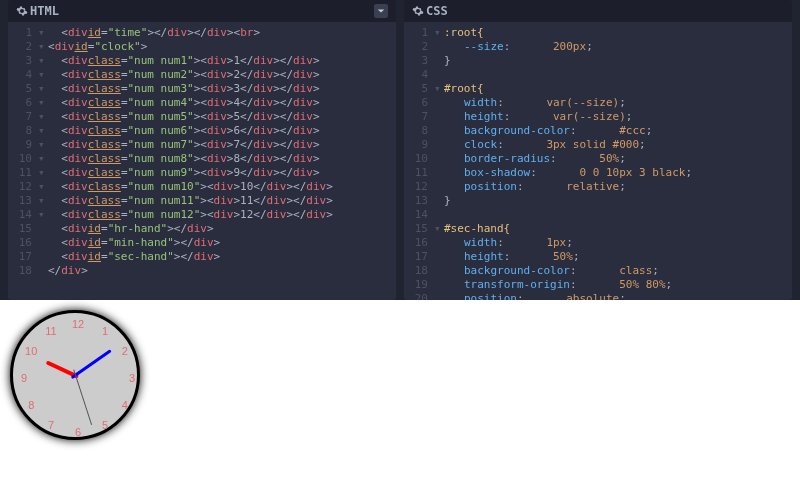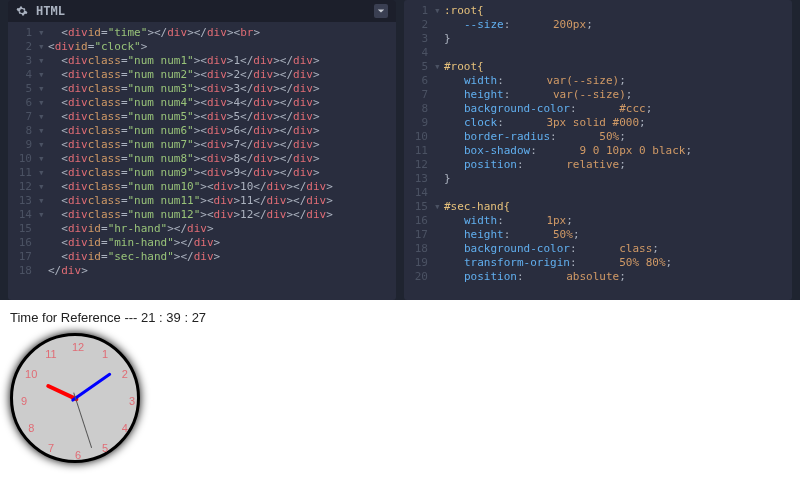--- a/index.html
+++ b/index.html
@@ -1,30 +1,30 @@
 <!DOCTYPE html>
 <html><head>
 <meta charset="utf-8">
 <style>
   * { box-sizing: border-box; margin: 0; padding: 0; }
   body { font-family: Consolas, monospace; font-size: 11px; background: #fff; width: 800px; height: 500px; overflow: hidden; }
   .editors { display: flex; gap: 8px; padding: 0 8px; background: #1f2430; height: 300px; }
   .panel { flex: 1; display: flex; flex-direction: column; background: #292d3e; border-radius: 3px; overflow: hidden; min-width: 0; }
-  .panel-header { display: flex; align-items: center; gap: 8px; background: #1c1f2b; color: #aab2c0; padding: 4px 8px; font-size: 12px; font-weight: bold; }
+  .panel-header { display: flex; align-items: center; gap: 2px; background: #1c1f2b; color: #aab2c0; padding: 4px 8px; font-size: 12px; font-weight: bold; }
   .gear { width: 12px; height: 12px; display: inline-flex; align-items: center; justify-content: center; }
   .gear svg { width: 12px; height: 12px; fill: #aab2c0; }
   .chev { width: 14px; height: 14px; margin-left: auto; background: #3a3f52; border-radius: 2px; display: flex; align-items: center; justify-content: center; }
   .chev svg { width: 8px; height: 8px; fill: #c8ccd4; }
   .code { flex: 1; overflow: auto; padding: 4px 0; line-height: 14px; font-size: 11px; }
   .line { display: flex; white-space: pre; }
   .gutter { width: 30px; text-align: right; color: #4b5263; padding-right: 6px; user-select: none; flex-shrink: 0; }
   .fold { width: 10px; color: #4b5263; flex-shrink: 0; }
   .txt { color: #abb2bf; }
   .tag { color: #e06c75; }
-  .attr { color: #d19a66; }
+  .attr { color: #d19a66; text-decoration: underline; }
   .str { color: #98c379; }
   .punct { color: #abb2bf; }
   .sel { color: #e5c07b; }
   .prop { color: #61afef; margin-left: 20px; }
   .val { color: #d19a66; margin-left: 36px; }
 
   .output { padding: 10px; background: #fff; font-family: Arial, sans-serif; font-size: 13px; color: #222; }
   .ref { margin-bottom: 8px; }
   .clock {
     width: 130px; height: 130px; background: #ccc; border: 3px solid #000;
@@ -71,52 +71,54 @@
         <div class="line"><span class="gutter">13</span><span class="fold">▾</span><span>  </span><span class="punct">&lt;</span><span class="tag">div</span> <span class="attr">class</span><span class="punct">=</span><span class="str">"num num11"</span><span class="punct">&gt;&lt;</span><span class="tag">div</span><span class="punct">&gt;</span><span class="txt">11</span><span class="punct">&lt;/</span><span class="tag">div</span><span class="punct">&gt;&lt;/</span><span class="tag">div</span><span class="punct">&gt;</span></div>
         <div class="line"><span class="gutter">14</span><span class="fold">▾</span><span>  </span><span class="punct">&lt;</span><span class="tag">div</span> <span class="attr">class</span><span class="punct">=</span><span class="str">"num num12"</span><span class="punct">&gt;&lt;</span><span class="tag">div</span><span class="punct">&gt;</span><span class="txt">12</span><span class="punct">&lt;/</span><span class="tag">div</span><span class="punct">&gt;&lt;/</span><span class="tag">div</span><span class="punct">&gt;</span></div>
         <div class="line"><span class="gutter">15</span><span class="fold"> </span><span>  </span><span class="punct">&lt;</span><span class="tag">div</span> <span class="attr">id</span><span class="punct">=</span><span class="str">"hr-hand"</span><span class="punct">&gt;&lt;/</span><span class="tag">div</span><span class="punct">&gt;</span></div>
         <div class="line"><span class="gutter">16</span><span class="fold"> </span><span>  </span><span class="punct">&lt;</span><span class="tag">div</span> <span class="attr">id</span><span class="punct">=</span><span class="str">"min-hand"</span><span class="punct">&gt;&lt;/</span><span class="tag">div</span><span class="punct">&gt;</span></div>
         <div class="line"><span class="gutter">17</span><span class="fold"> </span><span>  </span><span class="punct">&lt;</span><span class="tag">div</span> <span class="attr">id</span><span class="punct">=</span><span class="str">"sec-hand"</span><span class="punct">&gt;&lt;/</span><span class="tag">div</span><span class="punct">&gt;</span></div>
         <div class="line"><span class="gutter">18</span><span class="fold"> </span><span></span><span class="punct">&lt;/</span><span class="tag">div</span><span class="punct">&gt;</span></div>
       </div>
   </div>
 
   <div class="panel">
+    <div class="panel-header">
+      <span class="gear">
+          <svg viewBox="0 0 24 24">
+            <path d="M12 8a4 4 0 100 8 4 4 0 000-8zm9 4a7 7 0 01-.1 1.2l2 1.6-2 3.4-2.4-.8a7 7 0 01-2 1.2l-.4 2.4h-4l-.4-2.4a7 7 0 01-2-1.2l-2.4.8-2-3.4 2-1.6A7 7 0 013 12a7 7 0 01.1-1.2l-2-1.6 2-3.4 2.4.8a7 7 0 012-1.2L8 3h4l.4 2.4a7 7 0 012 1.2l2.4-.8 2 3.4-2 1.6A7 7 0 0121 12z"></path>
+          </svg>
+        </span>
+      <span>CSS</span>
+    </div>
     <div class="code" id="css-code">
         <div class="line"><span class="gutter">1</span><span class="fold">▾</span><span class="sel">:root{</span></div>
         <div class="line"><span class="gutter">2</span><span class="fold"> </span>    <span class="prop">--size</span><span class="punct">: </span><span class="val">200px</span><span class="punct">;</span></div>
         <div class="line"><span class="gutter">3</span><span class="fold"> </span><span class="punct">}</span></div>
         <div class="line"><span class="gutter">4</span><span class="fold"> </span></div>
         <div class="line"><span class="gutter">5</span><span class="fold">▾</span><span class="sel">#root{</span></div>
         <div class="line"><span class="gutter">6</span><span class="fold"> </span>    <span class="prop">width</span><span class="punct">: </span><span class="val">var(--size)</span><span class="punct">;</span></div>
         <div class="line"><span class="gutter">7</span><span class="fold"> </span>    <span class="prop">height</span><span class="punct">: </span><span class="val">var(--size)</span><span class="punct">;</span></div>
         <div class="line"><span class="gutter">8</span><span class="fold"> </span>    <span class="prop">background-color</span><span class="punct">: </span><span class="val">#ccc</span><span class="punct">;</span></div>
         <div class="line"><span class="gutter">9</span><span class="fold"> </span>    <span class="prop">clock</span><span class="punct">: </span><span class="val">3px solid #000</span><span class="punct">;</span></div>
         <div class="line"><span class="gutter">10</span><span class="fold"> </span>    <span class="prop">border-radius</span><span class="punct">: </span><span class="val">50%</span><span class="punct">;</span></div>
-        <div class="line"><span class="gutter">11</span><span class="fold"> </span>    <span class="prop">box-shadow</span><span class="punct">: </span><span class="val">9 0 10px 0 black</span><span class="punct">;</span></div>
+        <div class="line"><span class="gutter">11</span><span class="fold"> </span>    <span class="prop">box-shadow</span><span class="punct">: </span><span class="val">0 0 10px 3 black</span><span class="punct">;</span></div>
         <div class="line"><span class="gutter">12</span><span class="fold"> </span>    <span class="prop">position</span><span class="punct">: </span><span class="val">relative</span><span class="punct">;</span></div>
         <div class="line"><span class="gutter">13</span><span class="fold"> </span><span class="punct">}</span></div>
         <div class="line"><span class="gutter">14</span><span class="fold"> </span></div>
         <div class="line"><span class="gutter">15</span><span class="fold">▾</span><span class="sel">#sec-hand{</span></div>
         <div class="line"><span class="gutter">16</span><span class="fold"> </span>    <span class="prop">width</span><span class="punct">: </span><span class="val">1px</span><span class="punct">;</span></div>
         <div class="line"><span class="gutter">17</span><span class="fold"> </span>    <span class="prop">height</span><span class="punct">: </span><span class="val">50%</span><span class="punct">;</span></div>
         <div class="line"><span class="gutter">18</span><span class="fold"> </span>    <span class="prop">background-color</span><span class="punct">: </span><span class="val">class</span><span class="punct">;</span></div>
         <div class="line"><span class="gutter">19</span><span class="fold"> </span>    <span class="prop">transform-origin</span><span class="punct">: </span><span class="val">50% 80%</span><span class="punct">;</span></div>
         <div class="line"><span class="gutter">20</span><span class="fold"> </span>    <span class="prop">position</span><span class="punct">: </span><span class="val">absolute</span><span class="punct">;</span></div>
       </div>
   </div>
 </div>
 
 <div class="output">
-  <div class="ref">
-    <span>Time for Reference ---</span>
-    <span>21</span> :
-    <span>39</span> :
-    <span>27</span>
-  </div>
   <div class="clock" id="clock-face">
     <div class="hand hr" id="hr-hand" style="transform: rotate(-65deg);"></div>
     <div class="hand min" id="min-hand" style="transform: rotate(55deg);"></div>
     <div class="hand sec" id="sec-hand" style="transform: rotate(162deg);"></div>
   <div class="cnum" style="left: 65px; top: 11px;">12</div>
       <div class="cnum" style="left: 92px; top: 18.2346px;">1</div>
       <div class="cnum" style="left: 111.765px; top: 38px;">2</div>
       <div class="cnum" style="left: 119px; top: 65px;">3</div>
       <div class="cnum" style="left: 111.765px; top: 92px;">4</div>
       <div class="cnum" style="left: 92px; top: 111.765px;">5</div>

